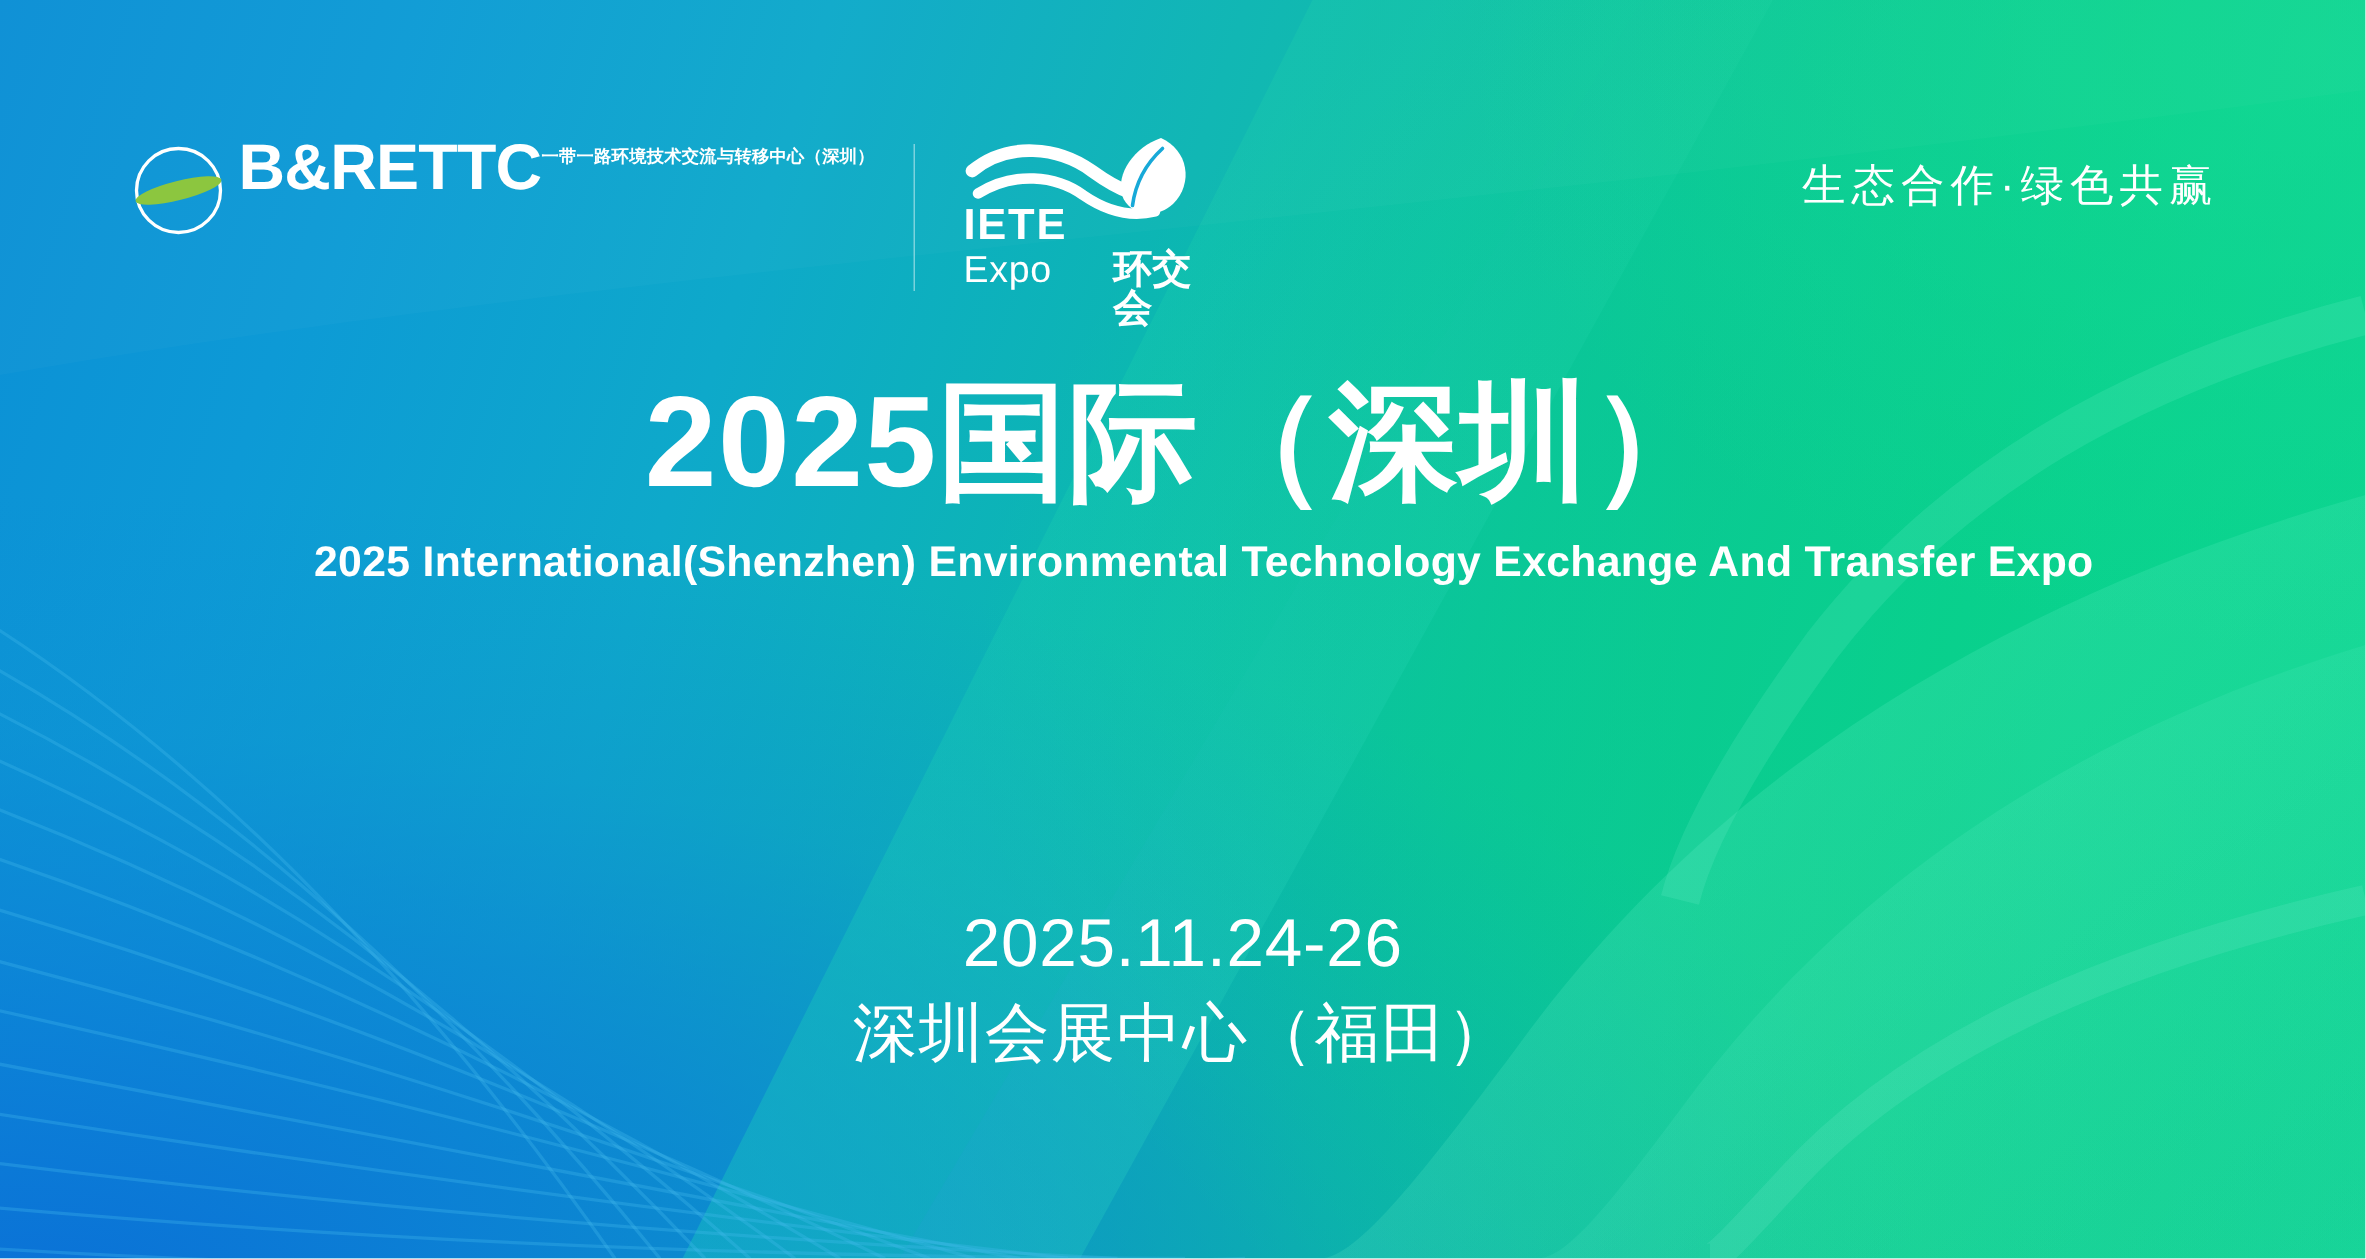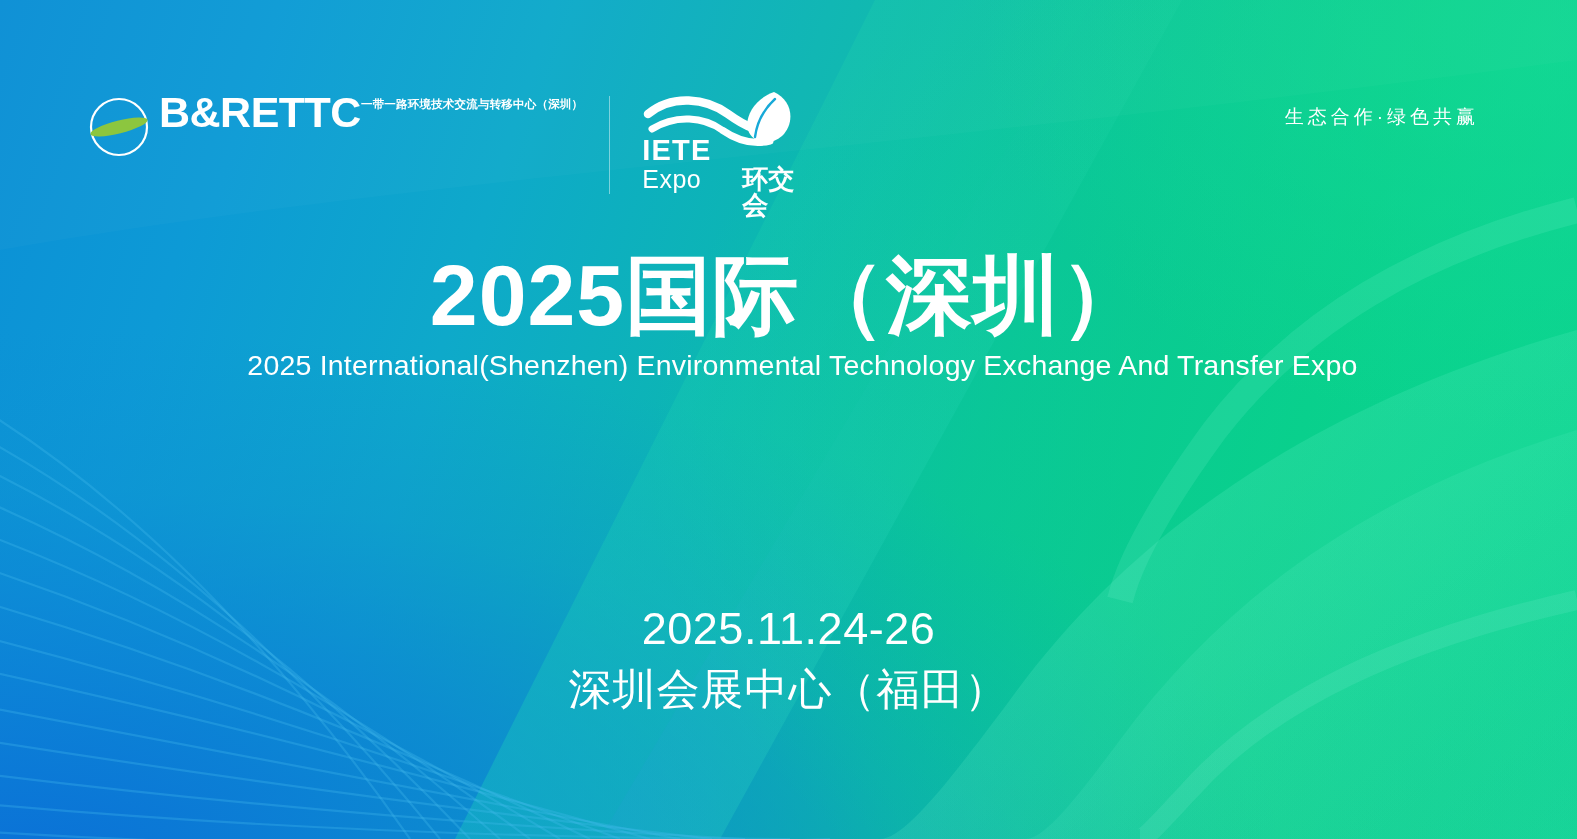--- a/index.html
+++ b/index.html
@@ -78,38 +78,38 @@
   .iete{position:relative;width:160px;height:104px;}
   .iete-mark{position:absolute;left:6px;top:-4px;width:156px;height:62px;}
   .iete-name{position:absolute;left:6px;top:44px;
     color:#fff;font-size:29px;font-weight:bold;letter-spacing:1.2px;line-height:1;}
   .iete-sub{position:absolute;left:6px;top:74px;display:flex;align-items:baseline;gap:33px;}
   .iete-expo{color:#fff;font-size:25px;font-weight:300;letter-spacing:.5px;line-height:1;}
   .iete-cn{color:#fff;font-size:26px;font-weight:700;margin-left:8px;line-height:1;}
 
   .tagline{
     position:absolute;right:98px;top:104px;
-    color:#fff;font-size:19px;letter-spacing:4px;white-space:nowrap;
+    color:#fff;font-size:29px;letter-spacing:4px;white-space:nowrap;
     font-weight:400;
   }
 
   
   .main{position:absolute;left:0;top:250px;width:100%;text-align:center;}
 
   .title1{
     color:#fff;font-size:86px;font-weight:bold;line-height:1.06;
     letter-spacing:1px;white-space:nowrap;
   }
   .title2{
     color:#fff;font-size:92px;font-weight:bold;line-height:1.08;
     letter-spacing:2px;white-space:nowrap;margin-top:4px;
   }
   .subtitle-en{
-    color:#fff;font-size:28.5px;font-weight:400;letter-spacing:.2px;
-    margin-top:8px;white-space:nowrap;padding-left:28px;
+    color:#fff;font-size:28.5px;font-weight:700;letter-spacing:.2px;
+    margin-top:18px;white-space:nowrap;padding-left:28px;
   }
 
   .meta{position:absolute;left:0;top:600px;width:100%;text-align:center;}
   .date{color:#fff;font-size:45px;font-weight:400;letter-spacing:.5px;line-height:1.28;}
   .venue{color:#fff;font-size:43px;font-weight:400;letter-spacing:1px;line-height:1.28;margin-top:4px;}
 </style>
 </head>
 <body>
 
 <div id="banner">

